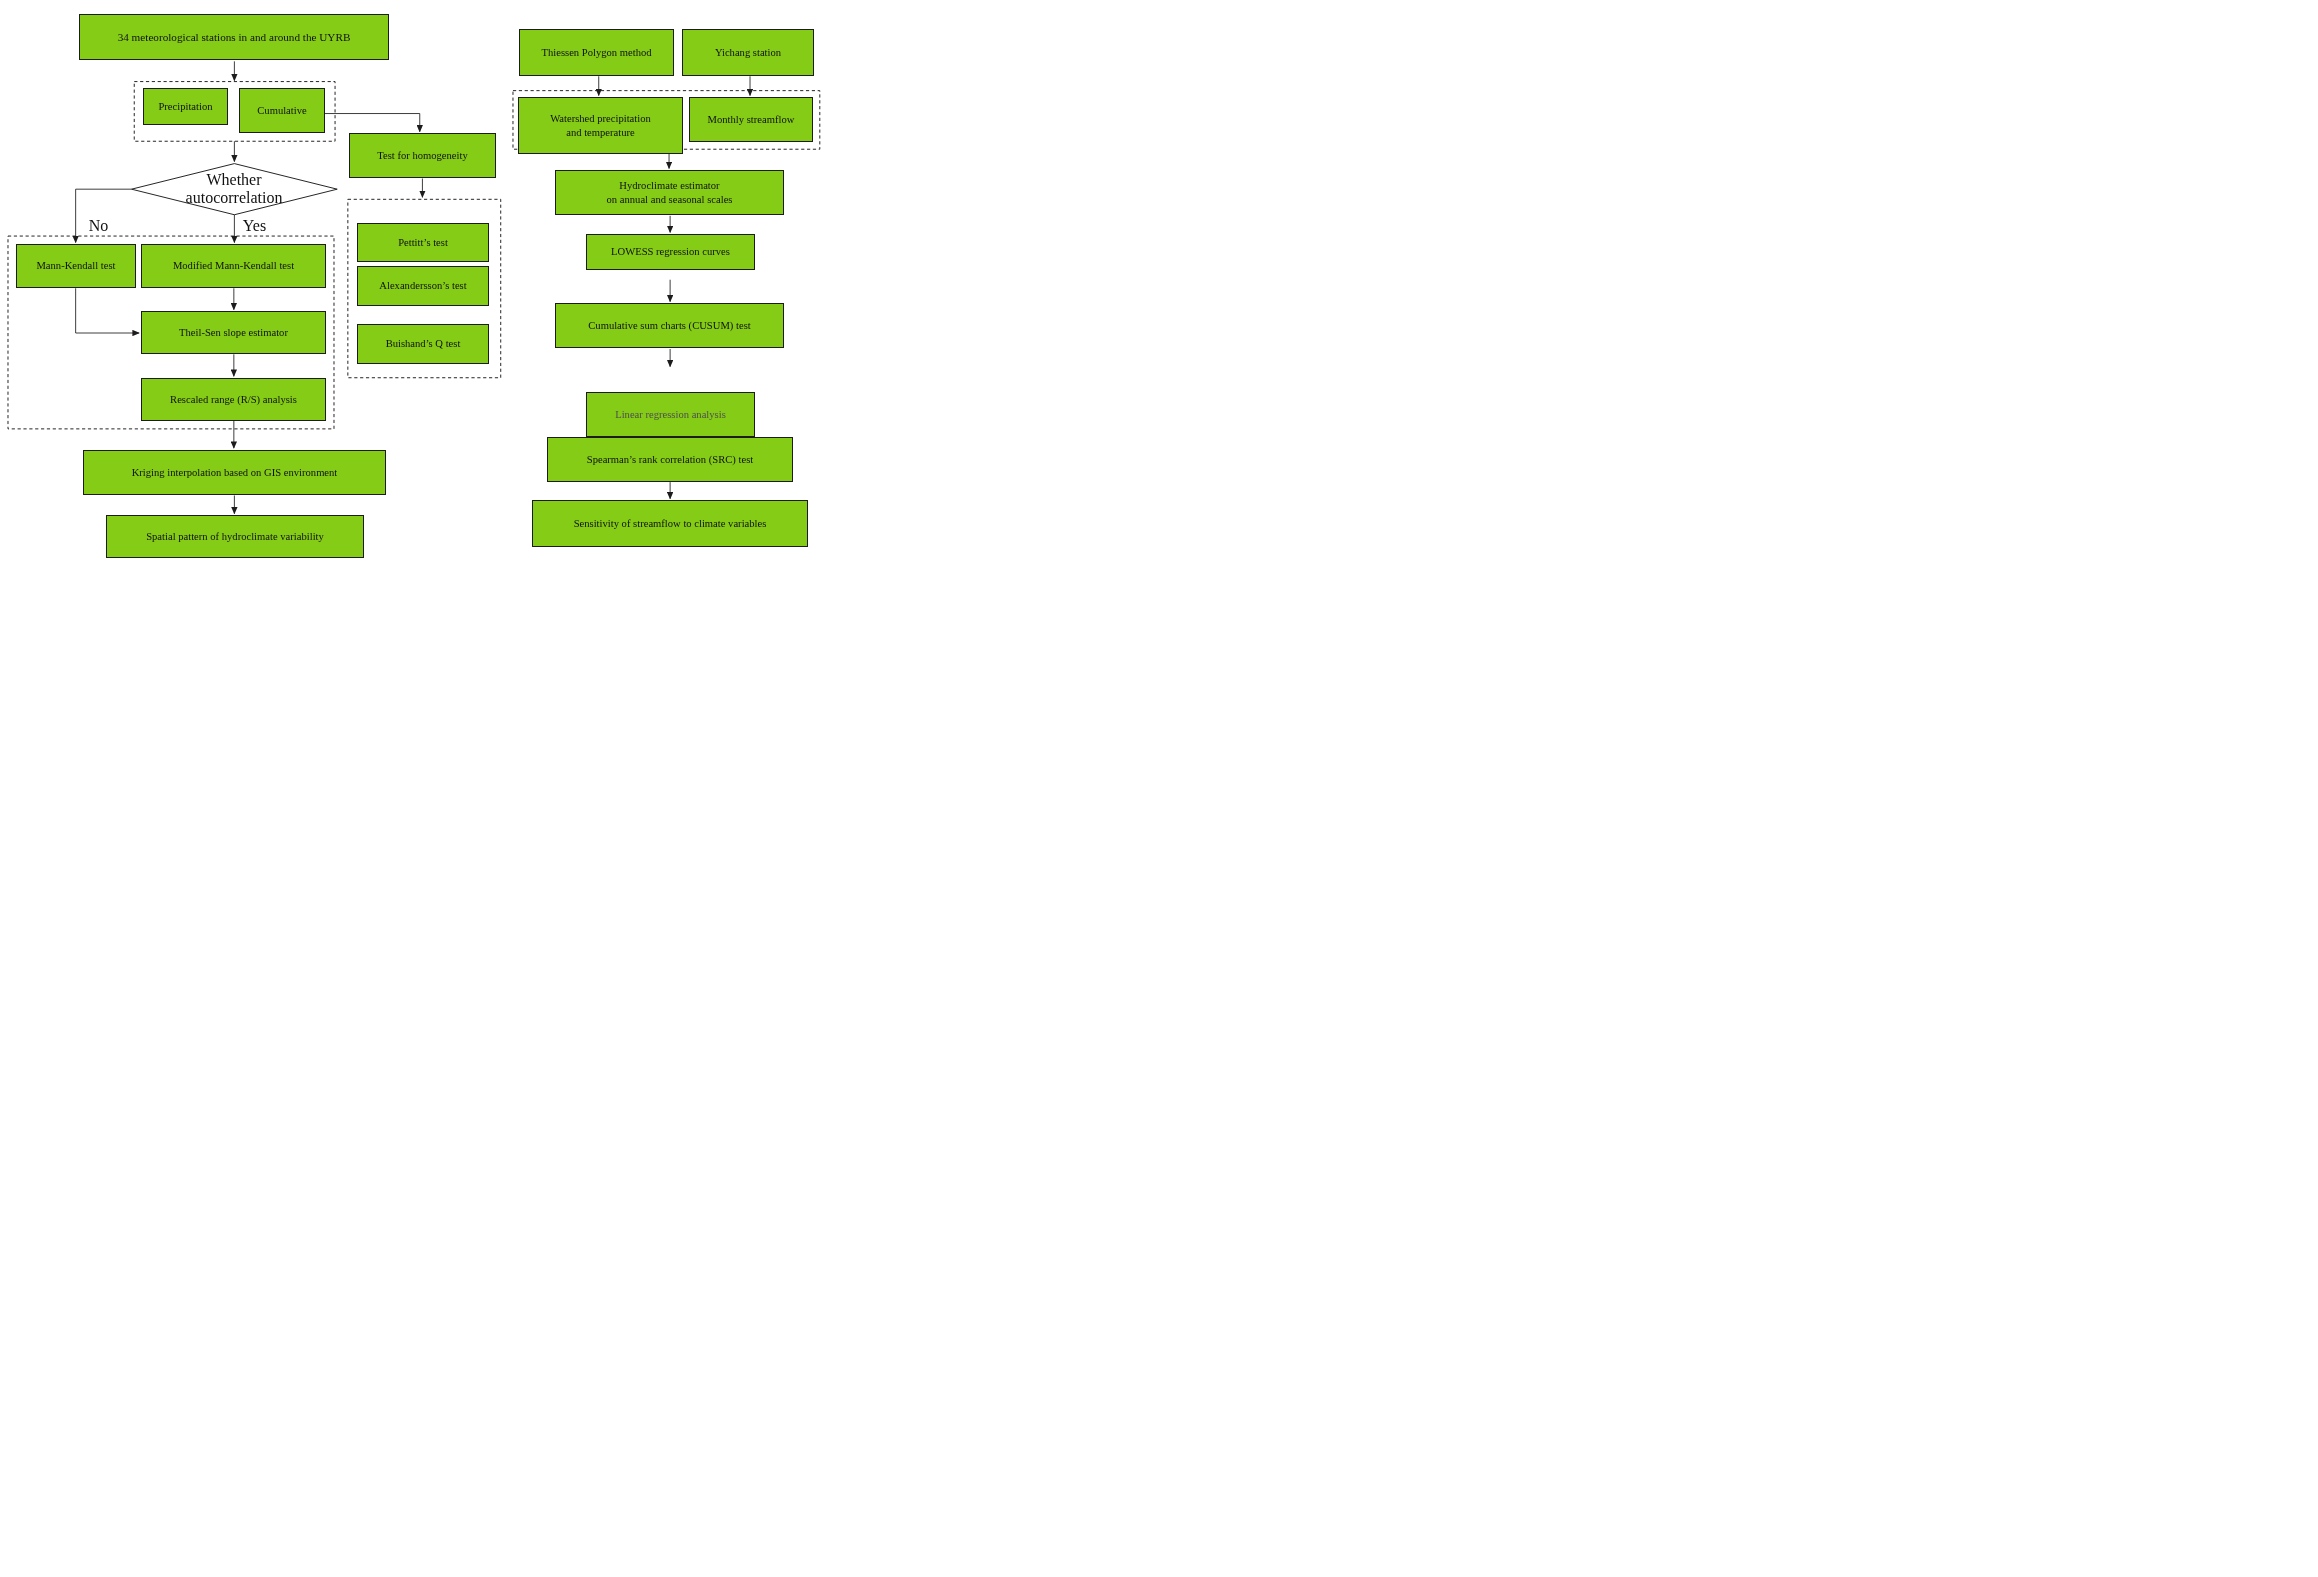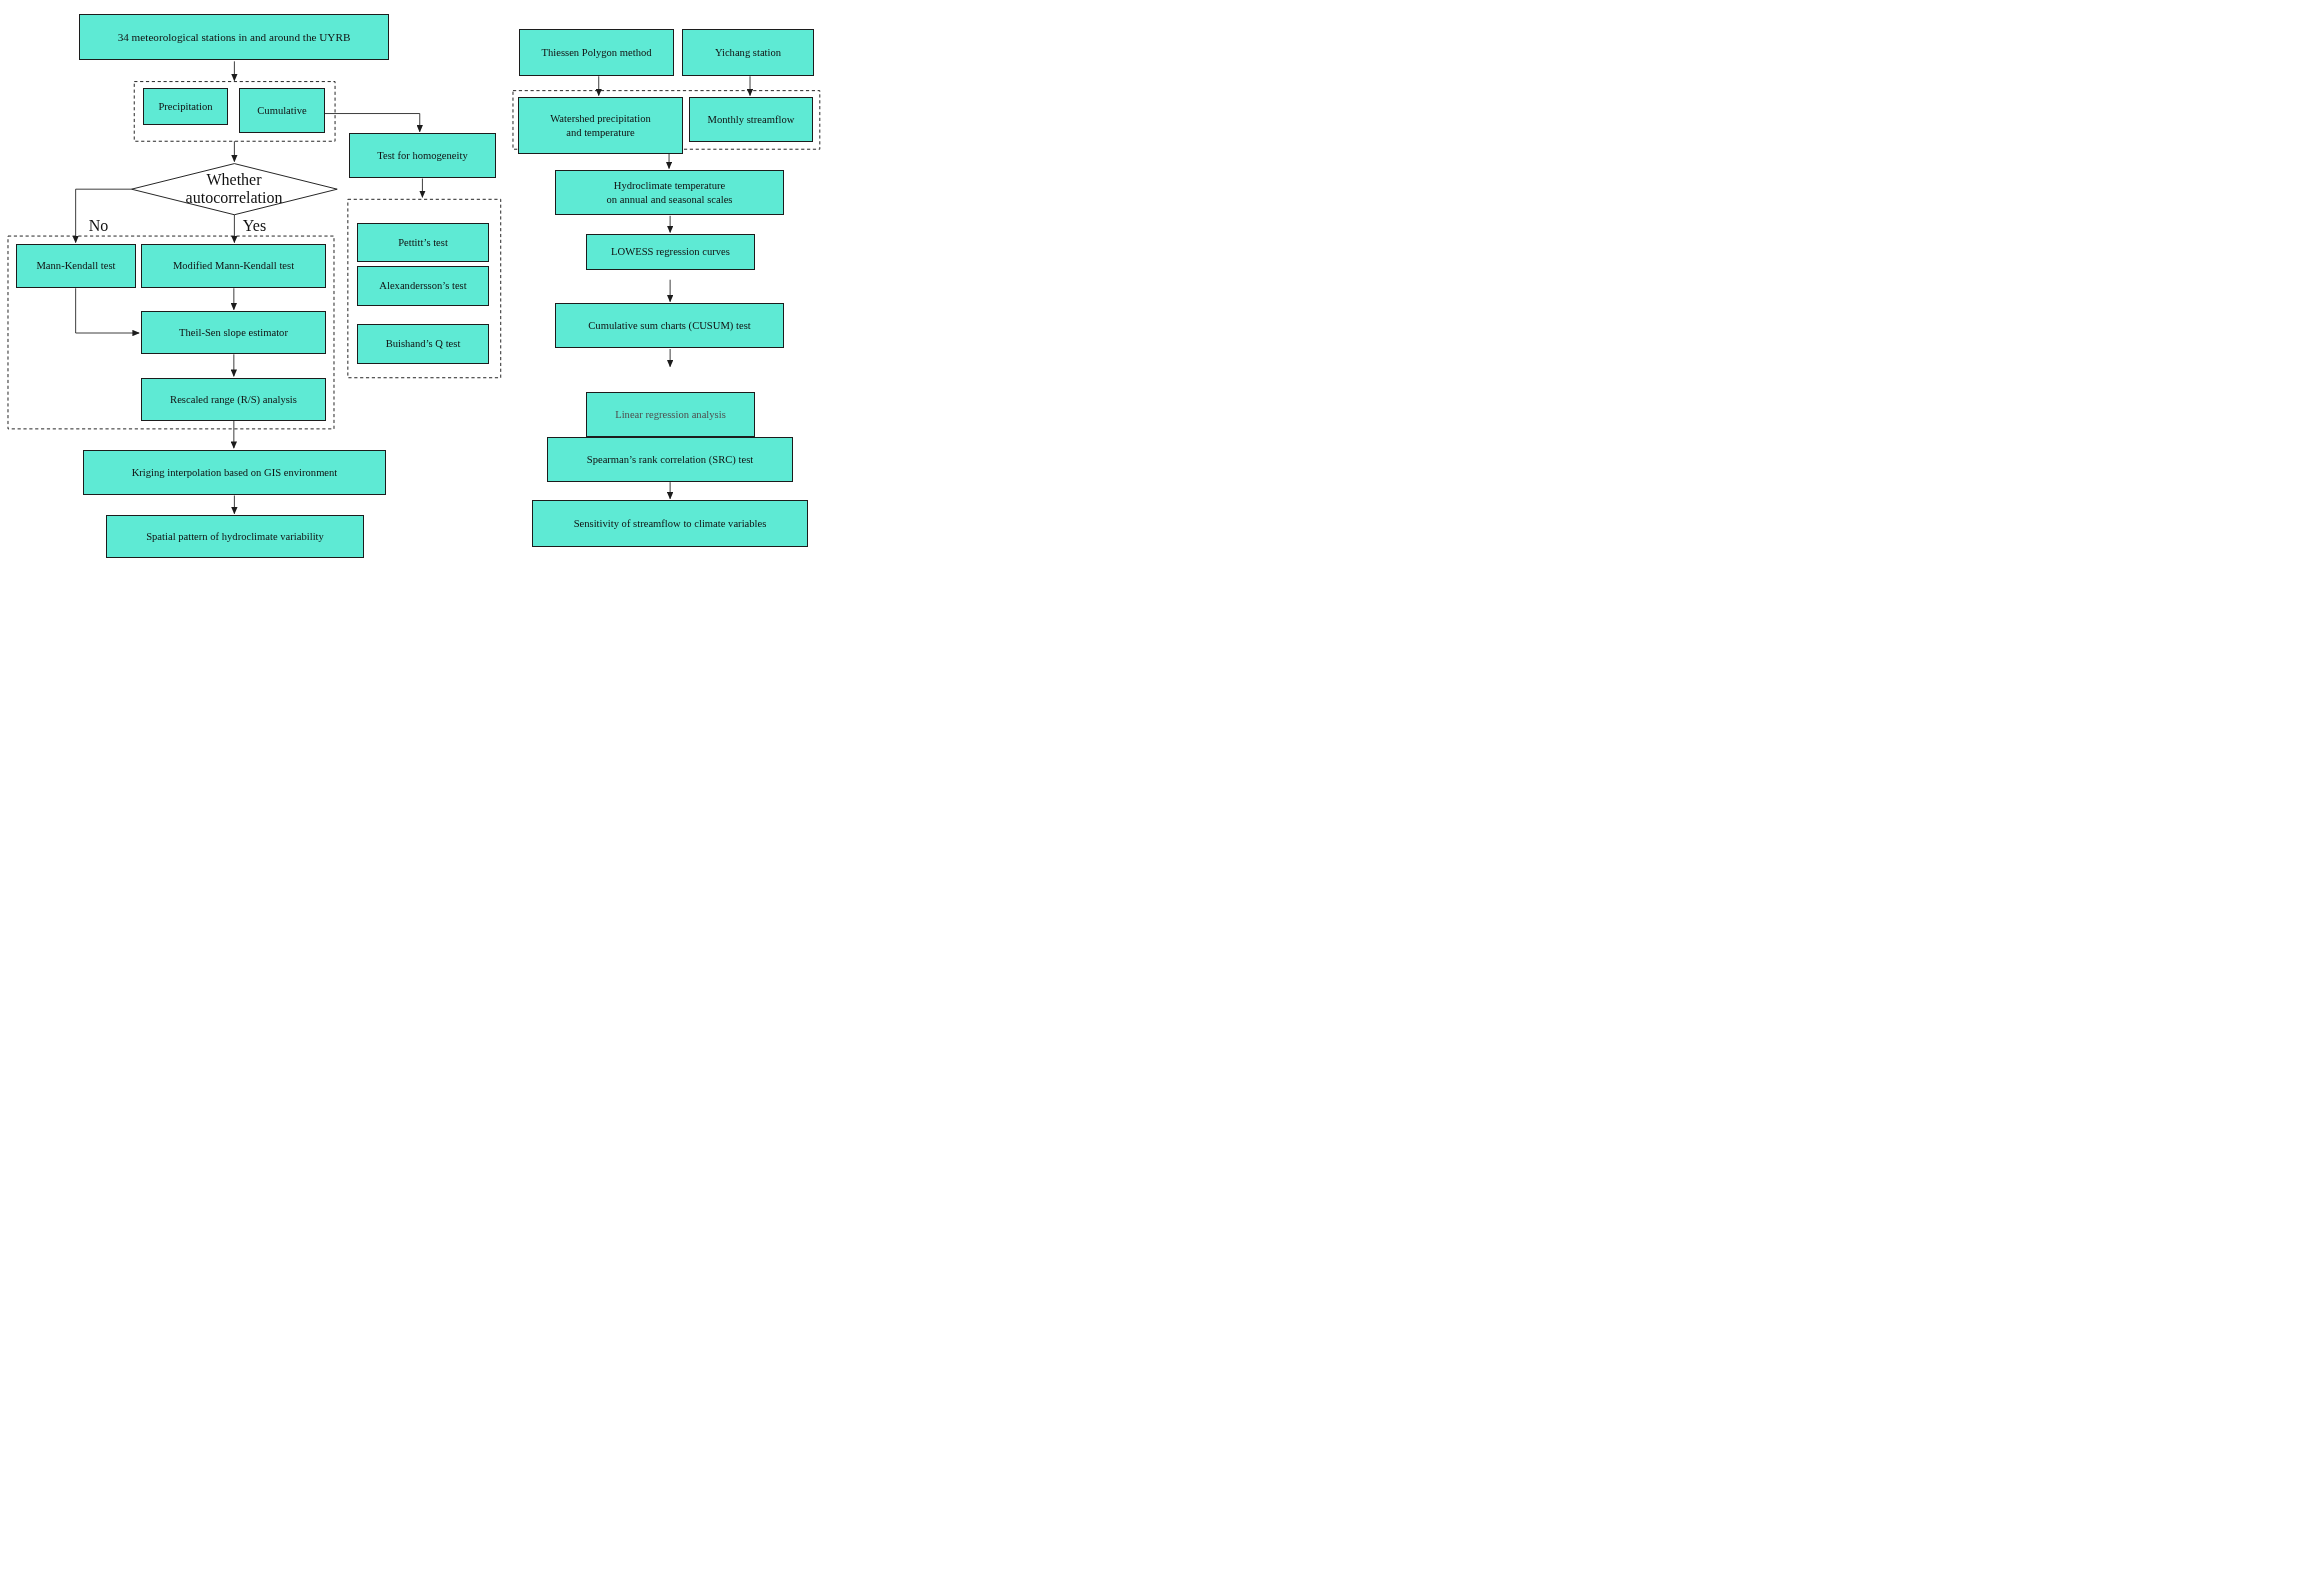--- a/index.html
+++ b/index.html
@@ -15,21 +15,21 @@
   svg.wires {
     position: absolute;
     left: 0; top: 0;
     width: 823px; height: 560px;
     z-index: 2;
   }
   .box {
     position: absolute;
     z-index: 3;
     box-sizing: border-box;
-    background: #5eead4;
+    background: #84cc16;
     border: 1.1px solid #1c1c1c;
     display: flex;
     flex-direction: column;
     align-items: center;
     justify-content: center;
     text-align: left;
     font-size: 10.6px;
     line-height: 1.25;
     padding: 1.1px 3.2px;
   }
@@ -153,21 +153,21 @@
 
   <div class="box" style="left:518px;top:97px;width:165px;height:57px">
     <span>Watershed precipitation</span>
     <span>and temperature</span>
   </div>
   <div class="box" style="left:689px;top:97px;width:124px;height:45px">
     <span>Monthly streamflow</span>
   </div>
 
   <div class="box" style="left:555px;top:170px;width:229px;height:45px">
-    <span>Hydroclimate temperature</span>
+    <span>Hydroclimate estimator</span>
     <span>on annual and seasonal scales</span>
   </div>
   <div class="box" style="left:586px;top:234px;width:169px;height:36px">
     <span>LOWESS regression curves</span>
   </div>
   <div class="box" style="left:555px;top:303px;width:229px;height:45px">
     <span>Cumulative sum charts (CUSUM) test</span>
   </div>
   <div class="box muted" style="left:586px;top:368px;width:169px;height:45px">
     <span>Linear regression analysis</span>

